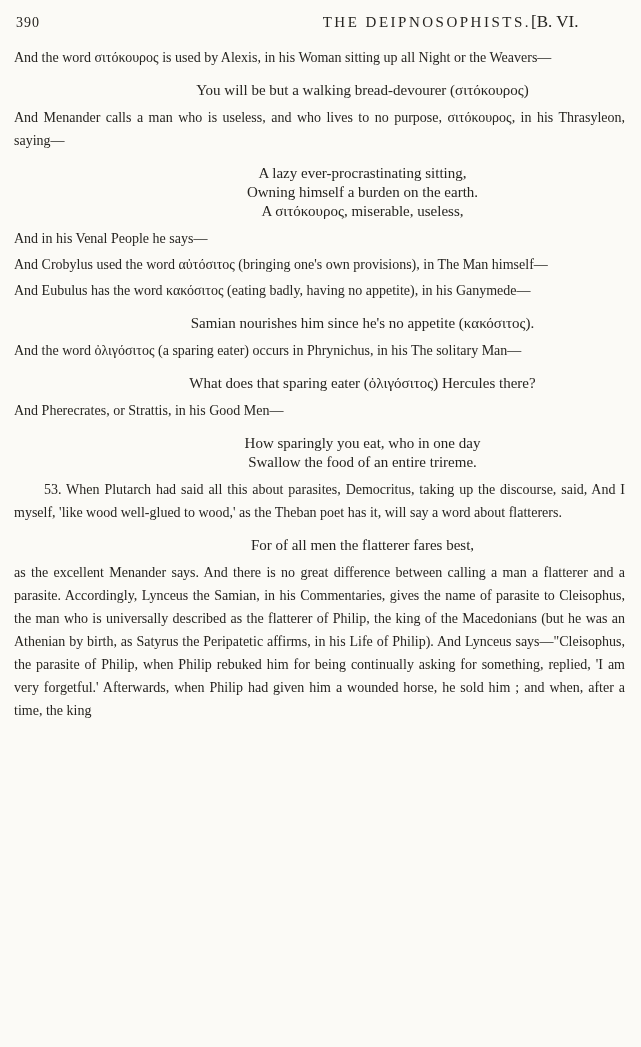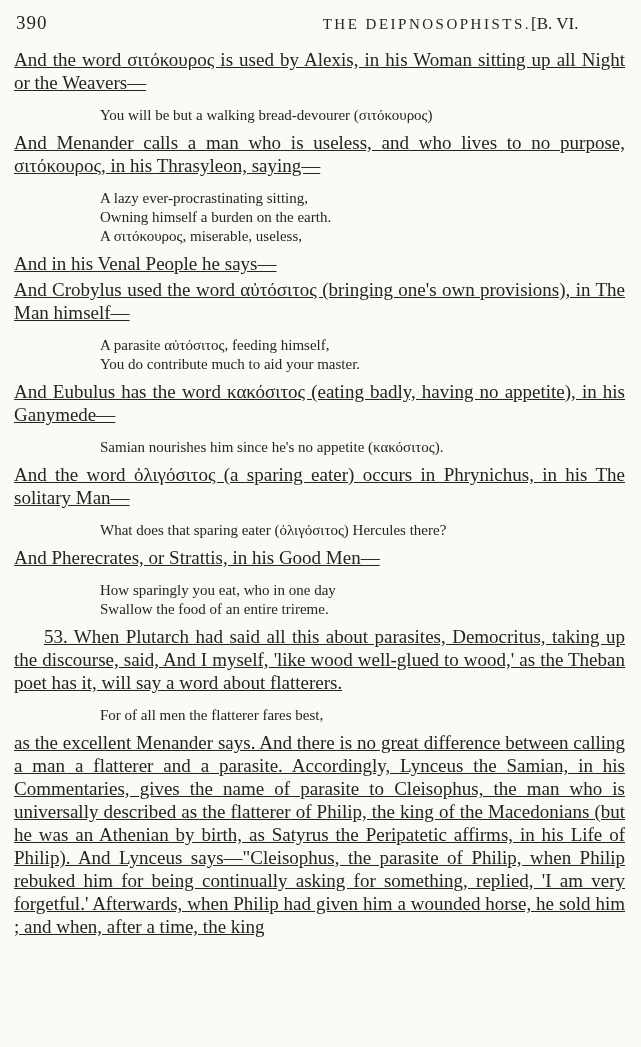--- a/index.html
+++ b/index.html
@@ -18,49 +18,49 @@
     padding: 12px 16px 6px 14px;
   }
   .page-header {
     display: flex;
     align-items: baseline;
     margin-bottom: 14px;
     padding: 0 2px;
   }
   .page-number {
     width: 92px;
-    font-size: 19px;
+    font-size: 14px;
     letter-spacing: 1px;
   }
   .running-title {
     flex: 1;
     text-align: right;
     font-size: 15px;
     letter-spacing: 2.5px;
     font-weight: 400;
   }
   .book-reference {
     width: 92px;
     font-size: 17px;
   }
   .page-body { }
   .prose {
     margin: 0 0 3px 0;
-    font-size: 19px;
+    font-size: 14px;
     line-height: 23px;
     text-align: justify;
-    text-decoration: underline;
   }
   .prose.indent-first {
     text-indent: 30px;
   }
   .verse {
     margin: 12px 0 6px 86px;
     font-size: 15px;
     line-height: 19px;
+    text-align: center;
   }
   .verse-line { white-space: nowrap; }
 </style>
 </head>
 <body>
 
 <div class="page">
 
   <header class="page-header">
     <span class="page-number">390</span>
@@ -82,24 +82,20 @@
       <div class="verse-line">A lazy ever-procrastinating sitting,</div>
       <div class="verse-line">Owning himself a burden on the earth.</div>
       <div class="verse-line">A σιτόκουρος, miserable, useless,</div>
     </div>
 
     <p class="prose">And in his Venal People he says—</p>
 
 
     <p class="prose">And Crobylus used the word αὐτόσιτος (bringing one's own provisions), in The Man himself—</p>
 
-    <div class="verse">
-      <div class="verse-line">A parasite αὐτόσιτος, feeding himself,</div>
-      <div class="verse-line">You do contribute much to aid your master.</div>
-    </div>
 
     <p class="prose">And Eubulus has the word κακόσιτος (eating badly, having no appetite), in his Ganymede—</p>
 
     <div class="verse">
       <div class="verse-line">Samian nourishes him since he's no appetite (κακόσιτος).</div>
     </div>
 
     <p class="prose">And the word ὀλιγόσιτος (a sparing eater) occurs in Phrynichus, in his The solitary Man—</p>
 
     <div class="verse">

